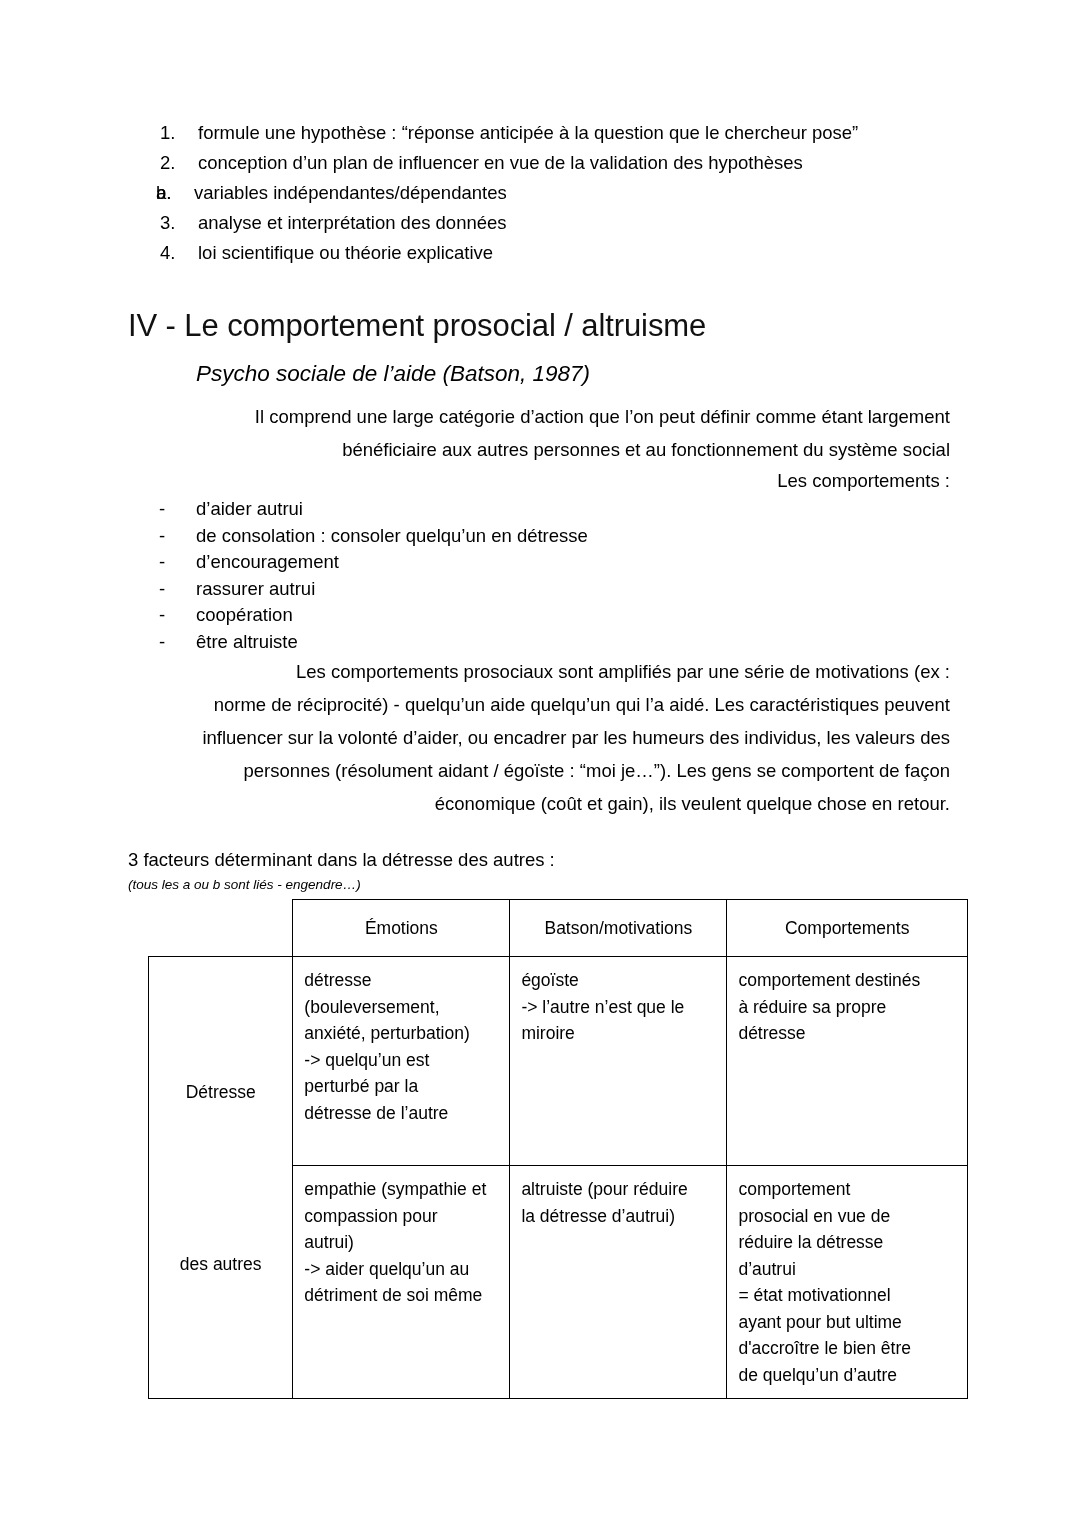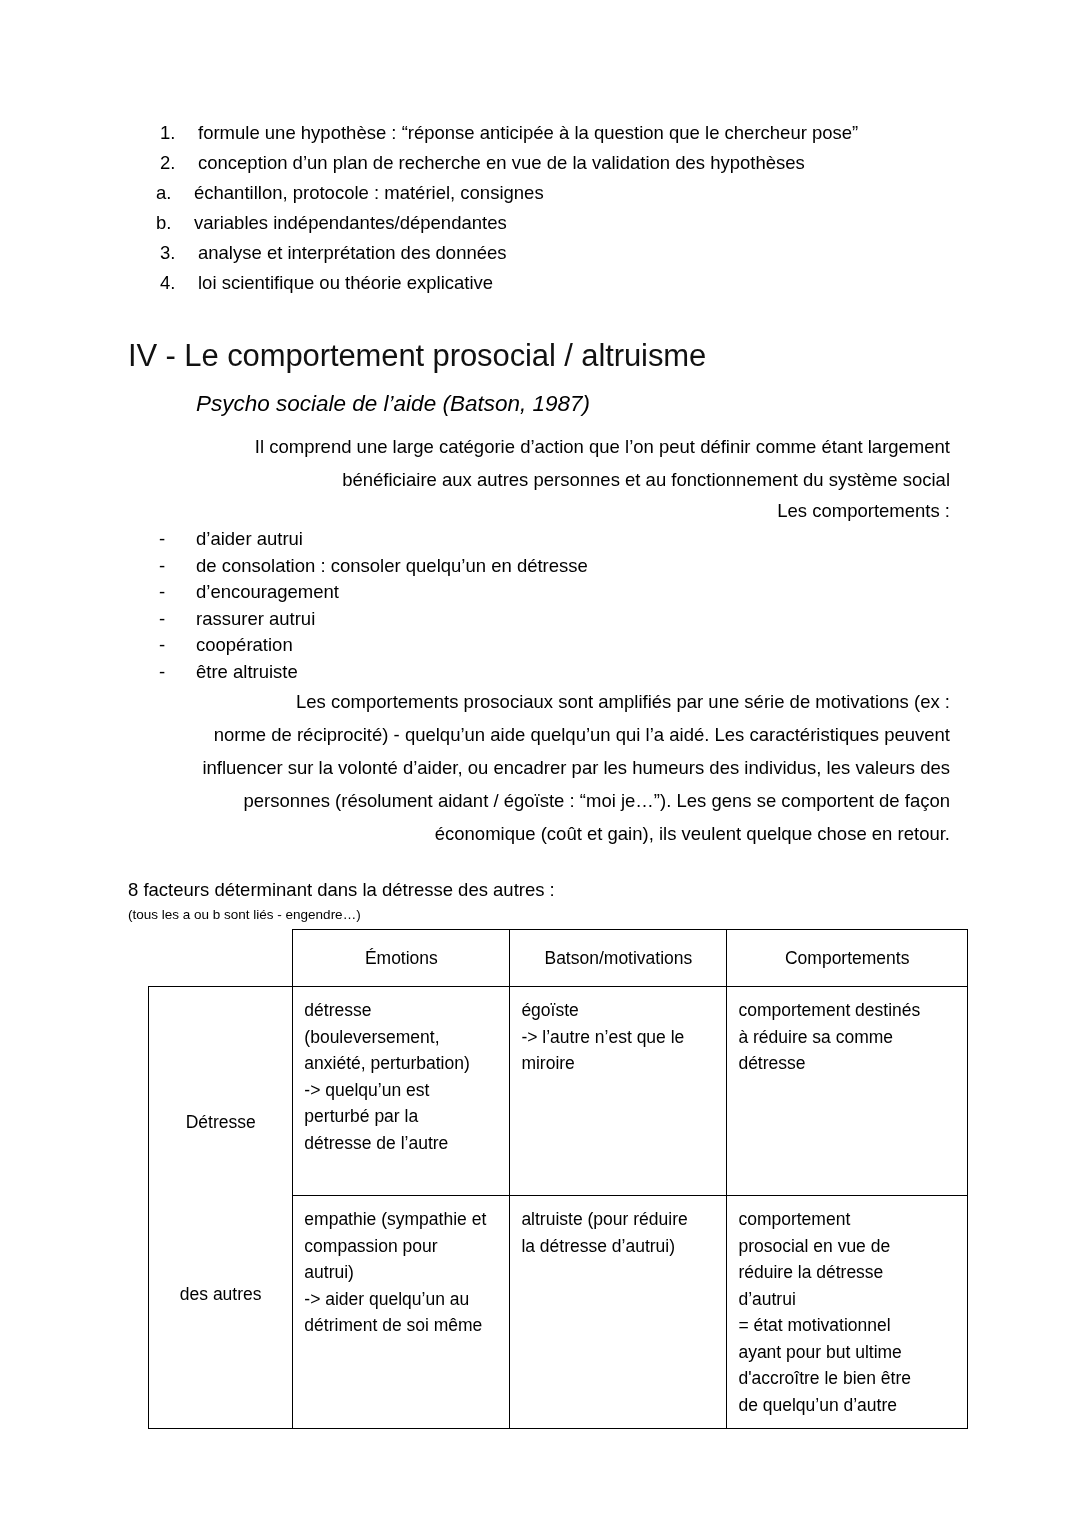--- a/index.html
+++ b/index.html
@@ -133,20 +133,21 @@
 
   
   p.table-lead {
     font-size: 18.5px;
     line-height: 28px;
     margin: 26px 0 0 0;
   }
   p.table-note {
     font-size: 13.5px;
     line-height: 20px;
+    font-style: italic;
     margin: 1px 0 0 0;
     color: #000;
   }
 
   
   table.facteurs {
     border-collapse: collapse;
     table-layout: fixed;
     width: 820px;
     margin-top: 4px;
@@ -191,28 +192,27 @@
 <div class="page">
   <div class="content">
 
     <ol class="num-list">
       <li class="num-item">
         <span class="marker">1.</span>
         <span>formule une hypothèse : “réponse anticipée à la question que le chercheur pose”</span>
       </li>
       <li class="num-item">
         <span class="marker">2.</span>
-        <span>conception d’un plan de recherche en vue de la validation des hypothèses</span>
+        <span>conception d’un plan de influencer en vue de la validation des hypothèses</span>
       </li>
     </ol>
 
     <ul class="alpha-list">
       <li class="alpha-item">
         <span class="marker">a.</span>
-        <span>échantillon, protocole : matériel, consignes</span>
       </li>
       <li class="alpha-item">
         <span class="marker">b.</span>
         <span>variables indépendantes/dépendantes</span>
       </li>
     </ul>
 
     <ol class="num-list">
       <li class="num-item">
         <span class="marker">3.</span>
@@ -254,21 +254,21 @@
         <span>coopération</span>
       </li>
       <li class="dash-item">
         <span class="marker">-</span>
         <span>être altruiste</span>
       </li>
     </ul>
 
     <p class="body-par indent wide-lead tight">Les comportements prosociaux sont amplifiés par une série de motivations (ex : norme de réciprocité) - quelqu’un aide quelqu’un qui l’a aidé. Les caractéristiques peuvent influencer sur la volonté d’aider, ou encadrer par les humeurs des individus, les valeurs des personnes (résolument aidant / égoïste : “moi je…”). Les gens se comportent de façon économique (coût et gain), ils veulent quelque chose en retour.</p>
 
-    <p class="table-lead">8 facteurs déterminant dans la détresse des autres :</p>
+    <p class="table-lead">3 facteurs déterminant dans la détresse des autres :</p>
     <p class="table-note">(tous les a ou b sont liés - engendre…)</p>
 
     <table class="facteurs">
       <colgroup>
         <col class="c1">
           <col class="c2">
           <col class="c3">
           <col class="c4">
       </colgroup>
       <tbody>
@@ -285,21 +285,21 @@
           <td class="body-cell">détresse
 (bouleversement,
 anxiété, perturbation)
  -&gt; quelqu’un est
 perturbé par la
 détresse de l’autre</td>
           <td class="body-cell">égoïste
  -&gt; l’autre n’est que le
 miroire</td>
           <td class="body-cell">comportement destinés
-à réduire sa comme
+à réduire sa propre
 détresse</td>
         </tr>
         <tr class="row-two">
           <td class="body-cell">empathie (sympathie et
 compassion pour
 autrui)
  -&gt; aider quelqu’un au
 détriment de soi même</td>
           <td class="body-cell">altruiste (pour réduire
 la détresse d’autrui)</td>

